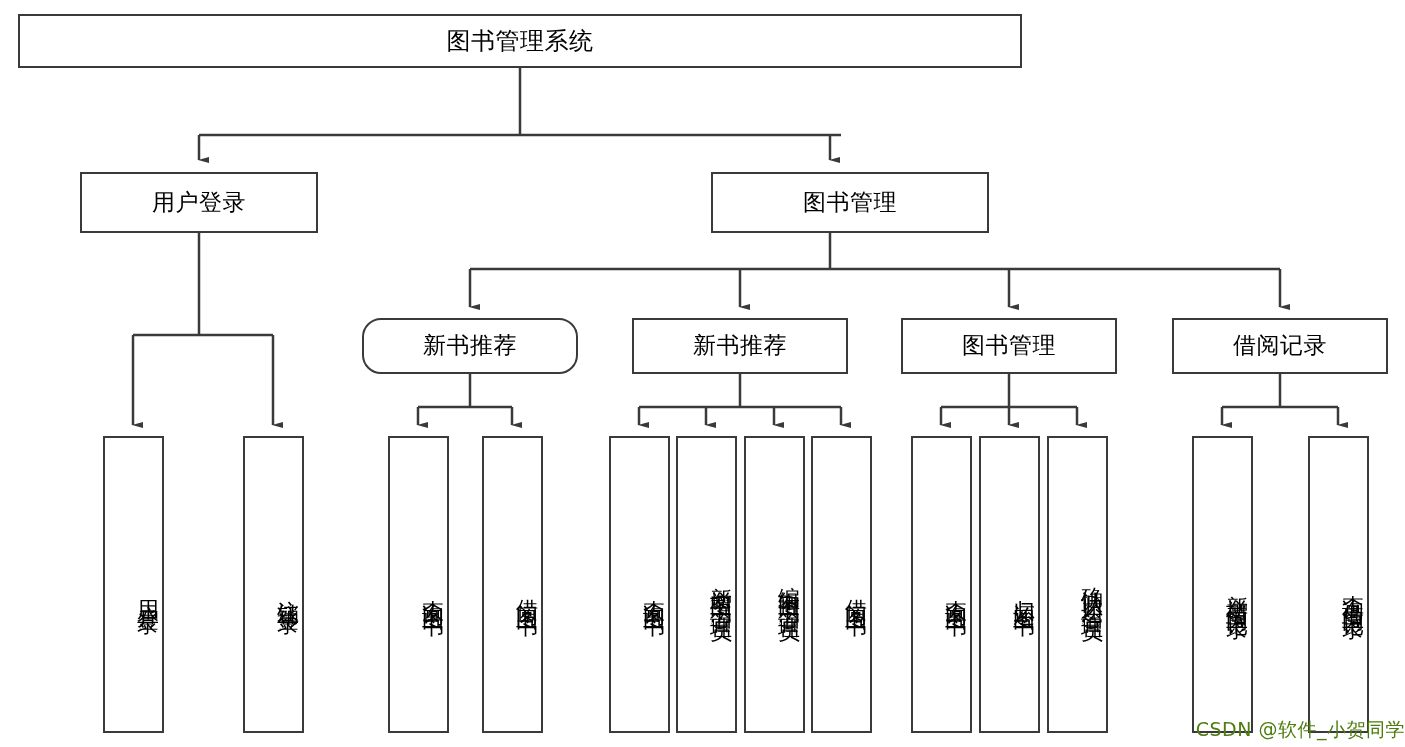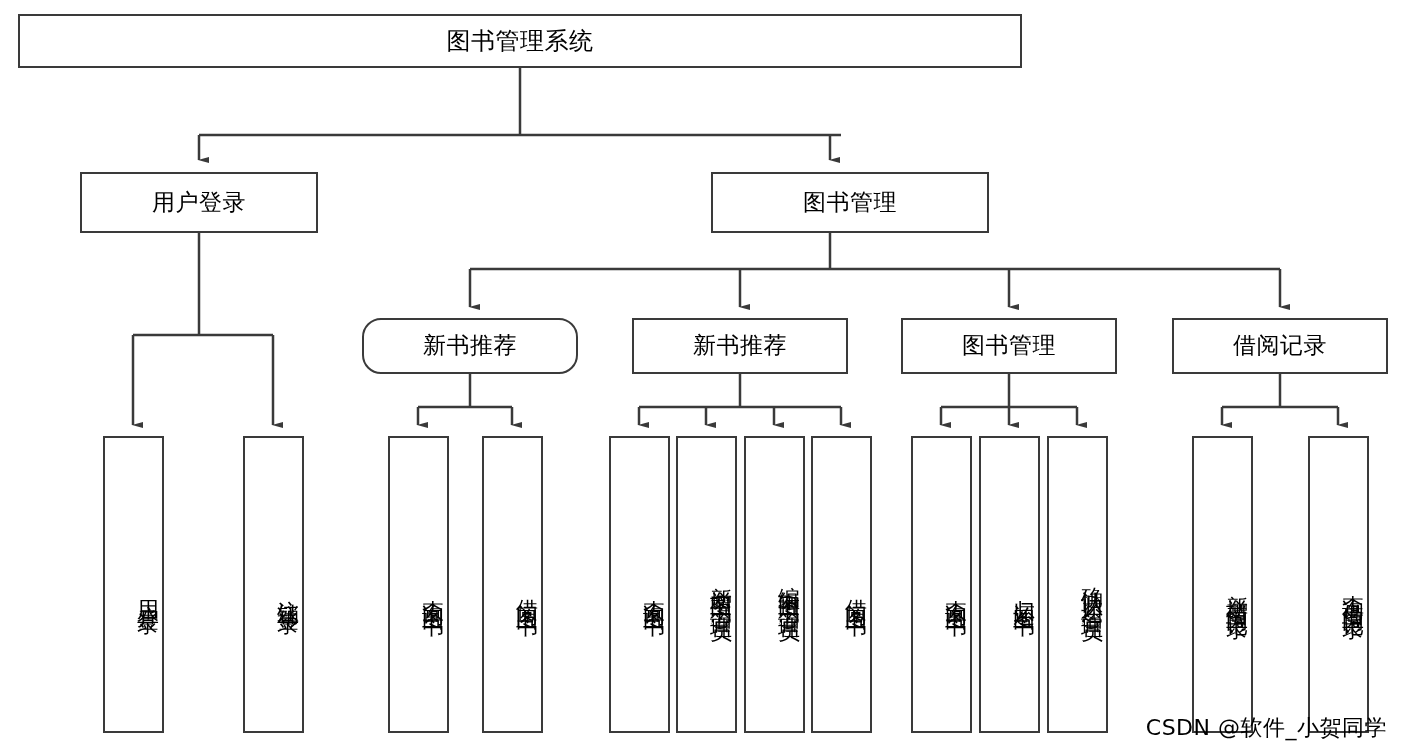--- a/index.html
+++ b/index.html
@@ -52,24 +52,24 @@
     align-items: flex-start;
     justify-content: center;
   }
   .node-v .vtext {
     writing-mode: vertical-rl;
     text-orientation: upright;
     display: block;
   }
   .watermark {
     position: absolute;
-    right: 18px;
+    right: 0;
     bottom: 4px;
-    font-size: 22px;
-    color: #000000;
+    font-size: 19px;
+    color: #4d7c0f;
     letter-spacing: 0.5px;
     white-space: nowrap;
     user-select: none;
   }
 </style>
 </head>
 <body>
 
 <div id="canvas">
 

